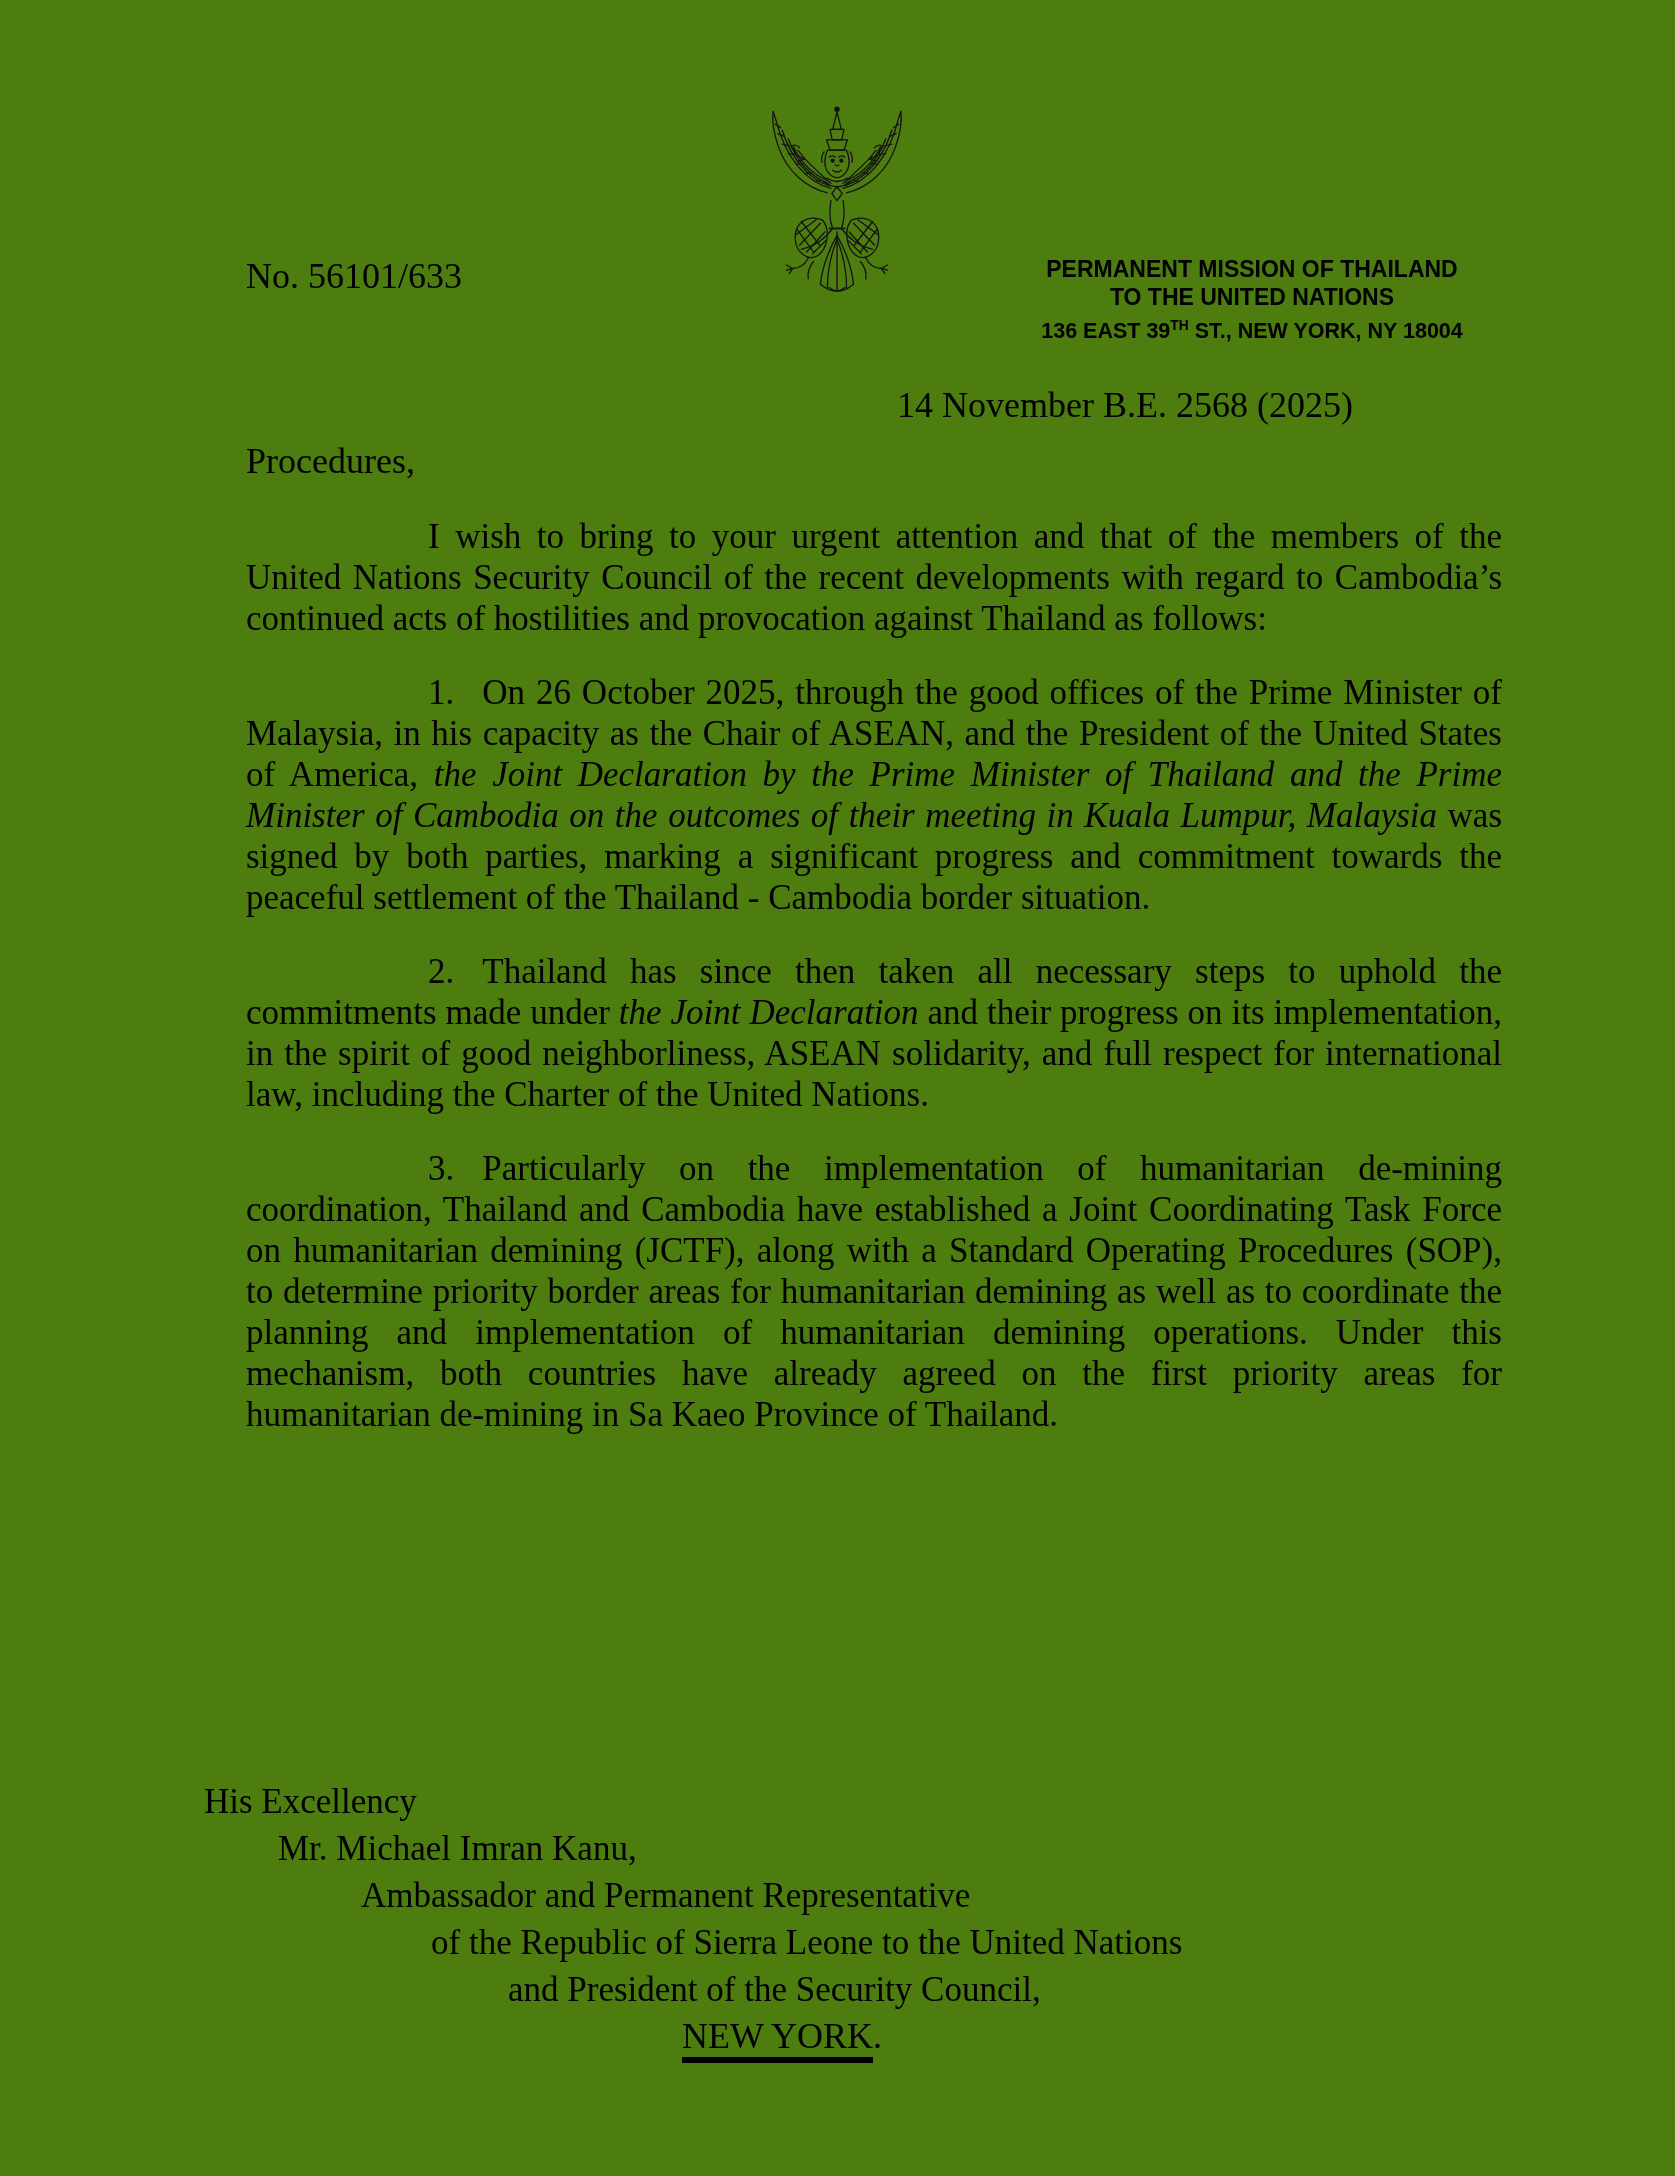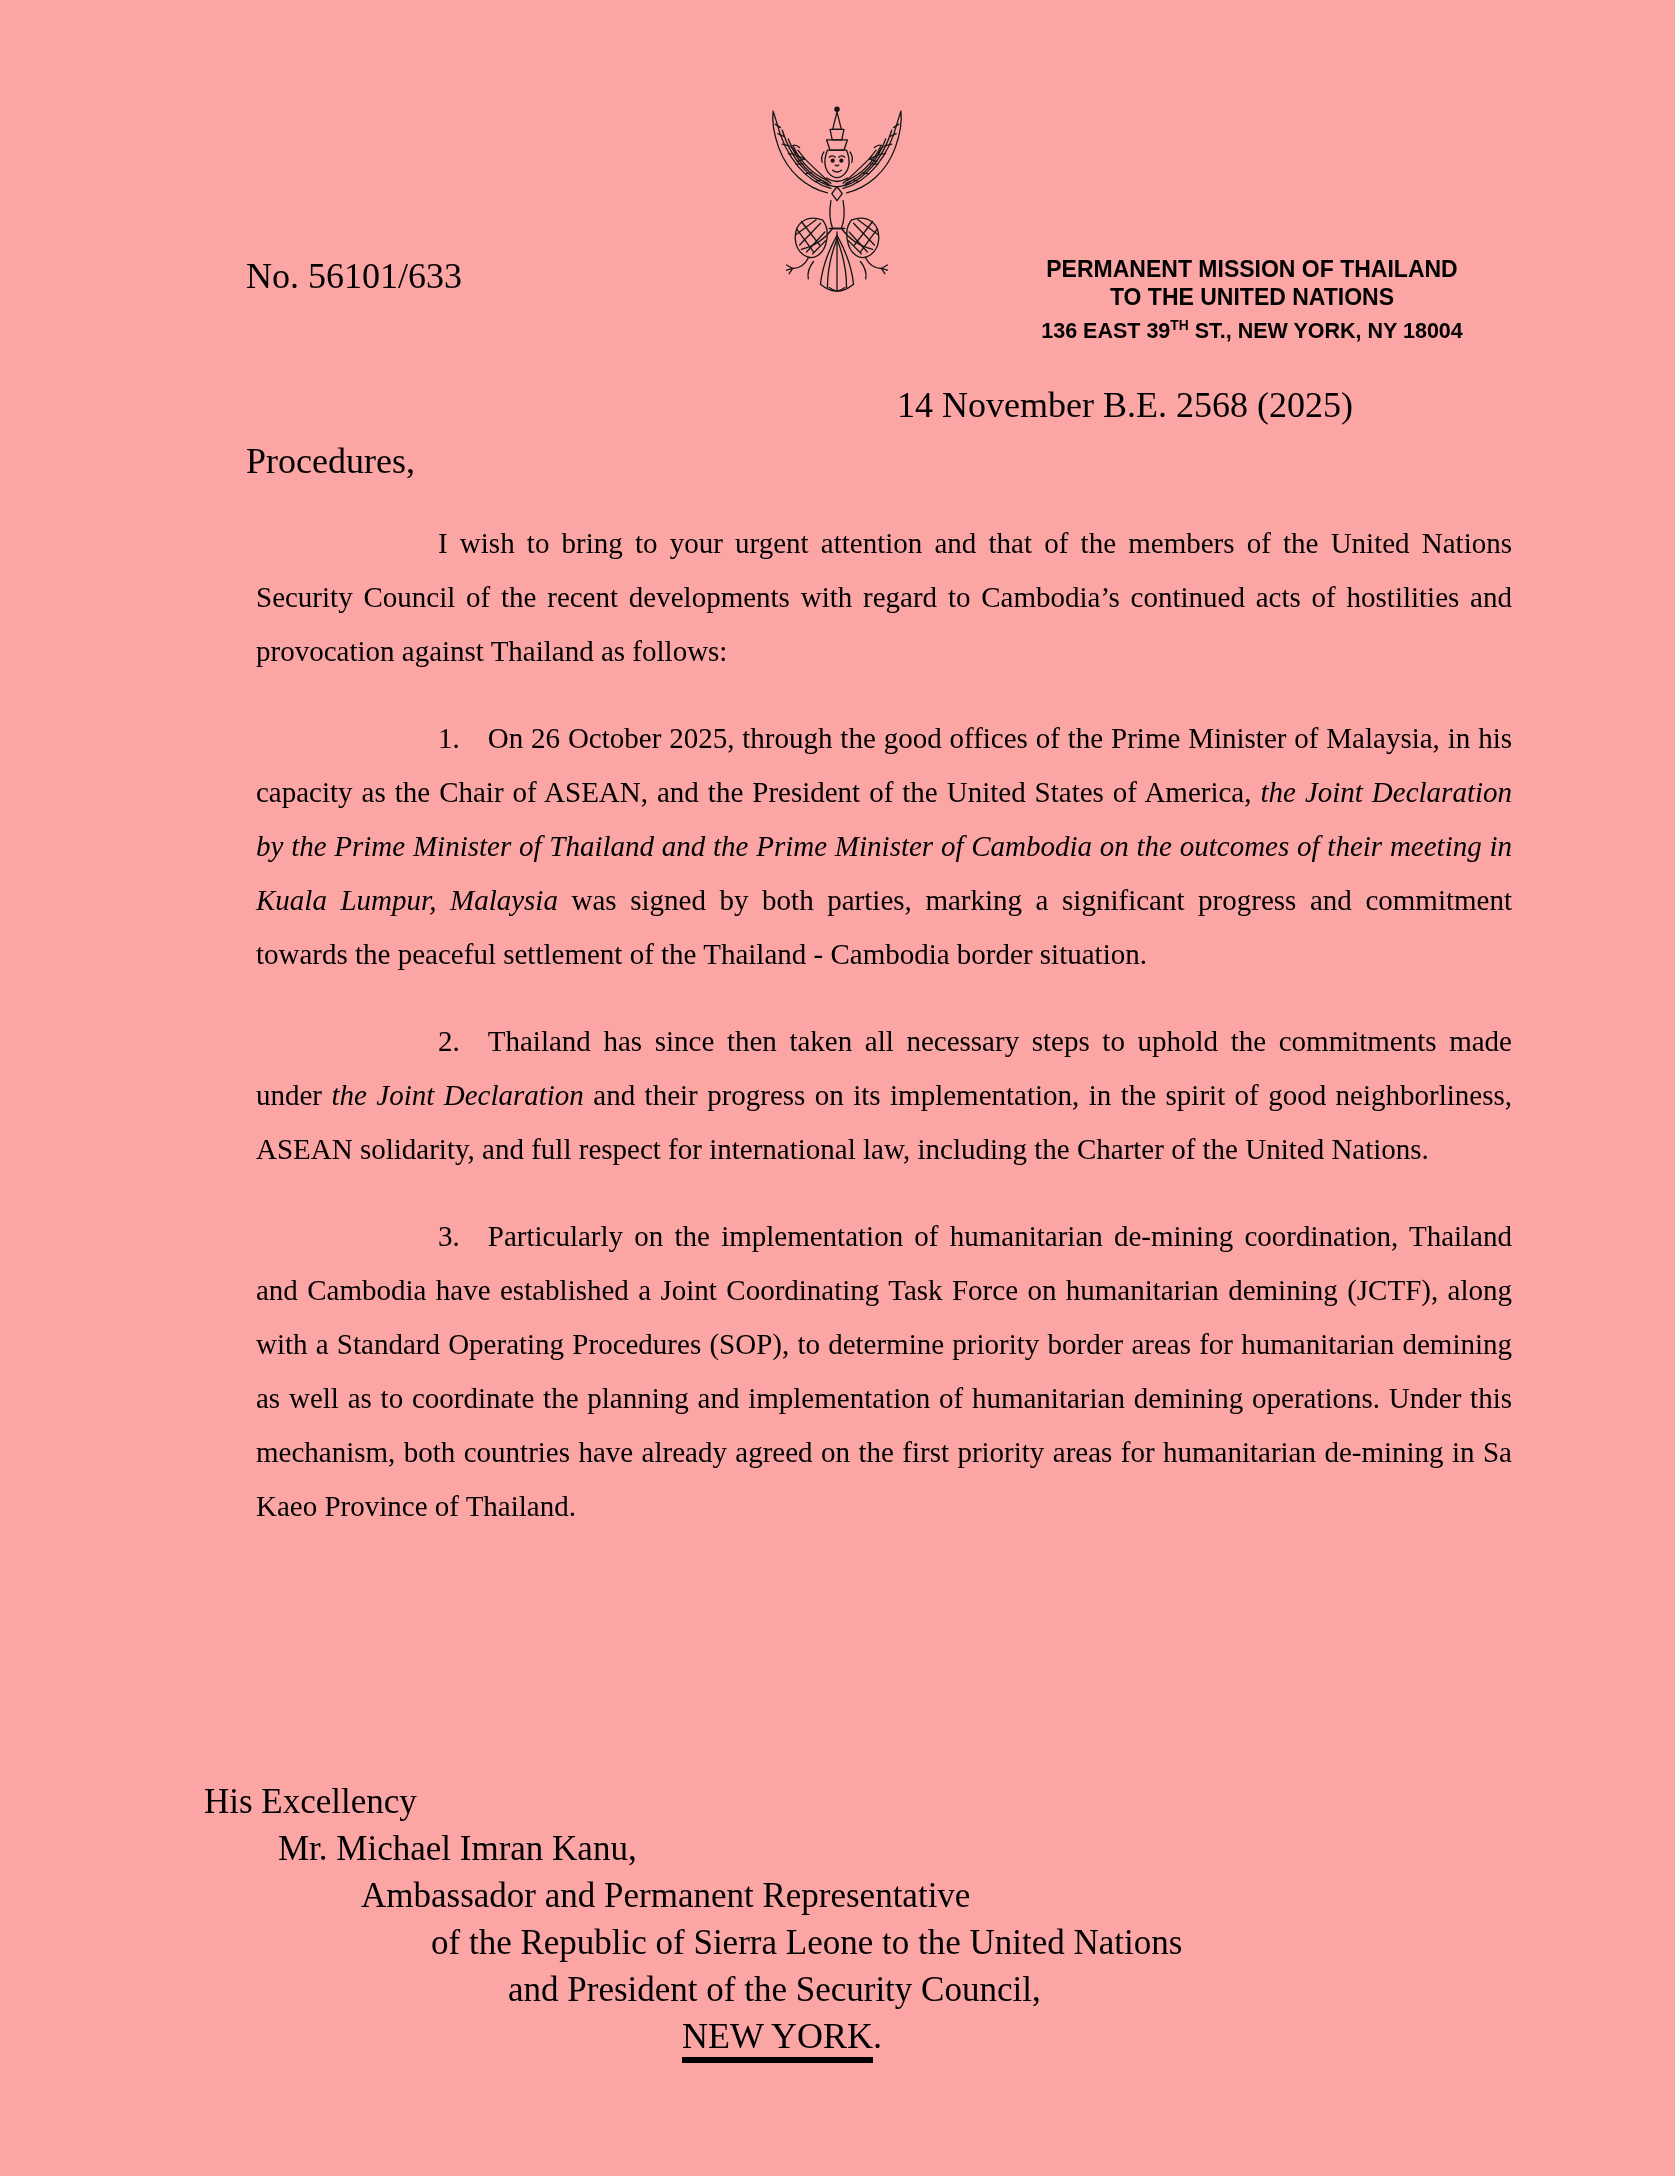--- a/index.html
+++ b/index.html
@@ -1,21 +1,21 @@
 <!DOCTYPE html>
 <html style="font-size:13.8px"><head>
 <meta charset="utf-8">
 <style>
   * { box-sizing: border-box; }
   html, body { margin: 0; padding: 0; background: #ffffff; }
   .page {
     position: relative;
     width: 1675px;
     height: 2177px;
-    background: #fca5a5;
+    background: #4d7c0f;
     color: #000000;
     font-family: "Liberation Serif", "DejaVu Serif", serif;
     overflow: hidden;
   }
   .abs { position: absolute; }
 
   .ref-number {
     left: 246px; top: 258px;
     font-size: 36px; line-height: 1;
     white-space: nowrap;
@@ -48,23 +48,22 @@
   }
 
   .salutation {
     left: 246px; top: 442px;
     font-size: 36px; line-height: 1.1;
     white-space: nowrap;
   }
 
   .letter-body {
     left: 246px; top: 516px; width: 1256px;
-    font-size: 29px; line-height: 54px;
+    font-size: 35px; line-height: 41px;
     text-align: justify;
-    margin-left: 10px;
   }
   .letter-body p { margin: 0 0 33px 0; text-indent: 182px; }
   .letter-body p:last-child { margin-bottom: 0; }
   .para-num { margin-right: 28px; }
   .seg-italic { font-style: italic; }
 
   .recipient-block {
     left: 200px; top: 1778px;
     font-size: 35px; line-height: 47px;
   }

